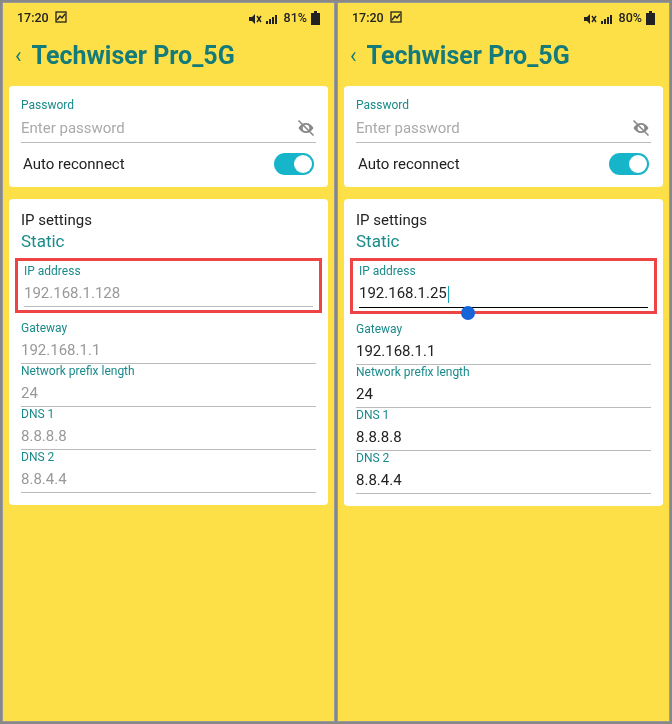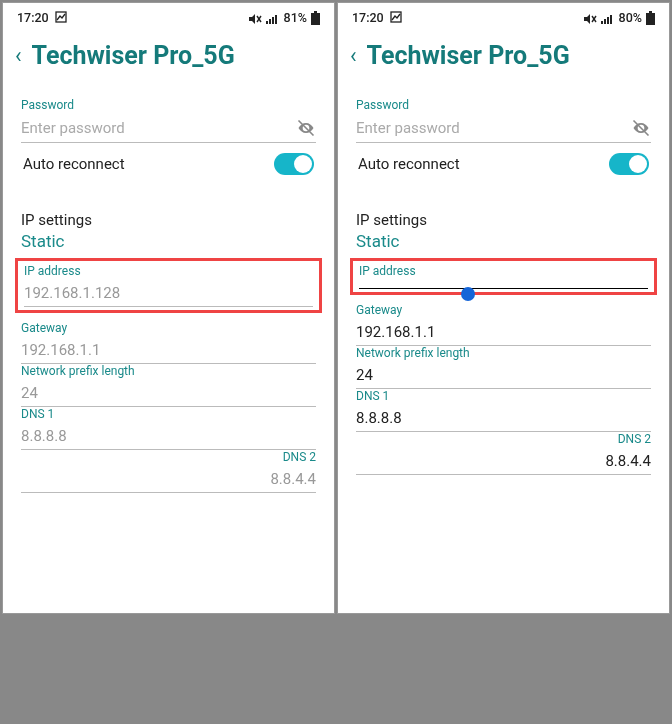--- a/index.html
+++ b/index.html
@@ -7,22 +7,22 @@
     font-family: -apple-system, Roboto, "Segoe UI", sans-serif;
     background: #888;
     width: 672px;
     height: 724px;
     display: flex;
     gap: 2px;
     padding: 2px;
   }
   .phone {
     width: 334px;
-    height: 612px;
-    background: #ffffff;
+    height: 720px;
+    background: #fde047;
     border: 1px solid #999;
     display: flex;
     flex-direction: column;
     overflow: hidden;
   }
   .status-bar {
     height: 28px;
     display: flex;
     justify-content: space-between;
     align-items: center;
@@ -100,21 +100,21 @@
     font-size: 17px;
     color: #1a8a8a;
     margin-bottom: 10px;
   }
   .highlight {
     border: 3px solid #ef4444;
     margin: -3px -6px 8px -6px;
     padding: 3px 6px;
   }
   .field-block { }
-  .field-block:last-child { margin-bottom: 4px; text-align: right; }
+  .field-block:last-child { margin-bottom: 4px; }
   .cursor-handle {
     position: absolute;
     left: 102px;
     bottom: -13px;
     width: 14px; height: 14px;
     background: #1565d8;
     border-radius: 50%;
   }
   .text-cursor {
     display: inline-block;
@@ -291,20 +291,21 @@
     </div>
   </div>
 
   <div class="card">
     <div class="section-title">IP settings</div>
     <div class="section-sub">Static</div>
 
     <div class="highlight">
       <div class="field-label">IP address</div>
       <div class="input-row active-cursor">
+        <span class="input value"><span>192.168.1.25</span><span class="text-cursor"></span></span>
         <div class="cursor-handle"></div>
       </div>
     </div>
 
     <div class="field-block">
       <div class="field-label">Gateway</div>
       <div class="input-row">
         <span class="input value">192.168.1.1</span>
       </div>
     </div>

